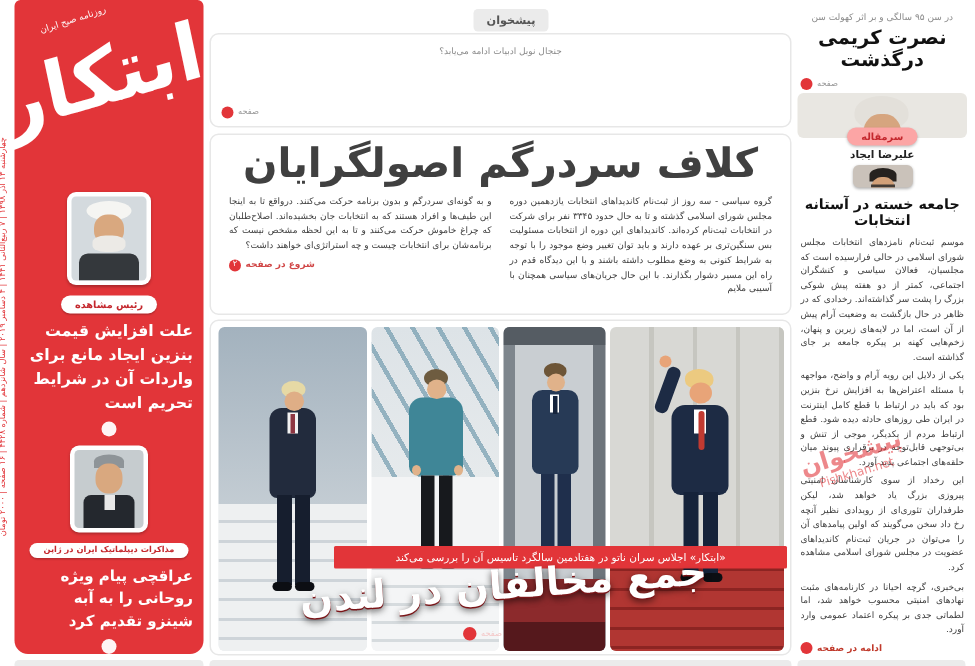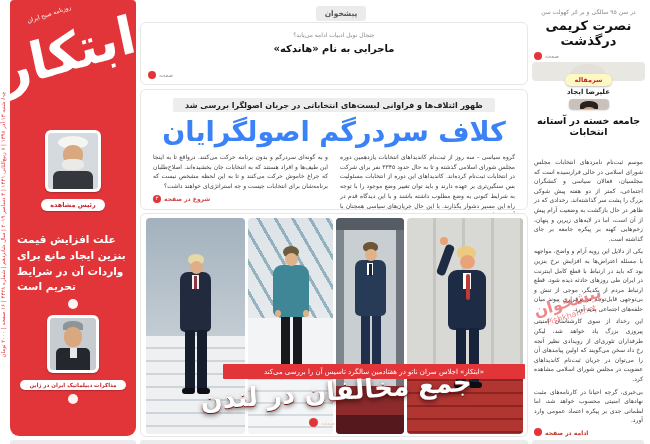--- a/index.html
+++ b/index.html
@@ -15,22 +15,22 @@
   .red-sidebar{position:absolute;left:10px;top:0;width:126px;height:436px;background:#e23539;
                border-radius:4px 4px 9px 9px;display:flex;flex-direction:column;align-items:center;}
   .tagline{position:absolute;top:10px;left:16px;transform:rotate(-18deg);color:#fff;
            font-size:6px;opacity:.95;}
   .logo{margin-top:26px;height:104px;color:#fff;font-size:52px;font-weight:bold;
         transform:rotate(-12deg) skewY(-4deg);line-height:1;}
   .frame{background:#fff;border-radius:6px;padding:3px;box-shadow:0 1px 2px rgba(0,0,0,.25);}
   .frame .inner{position:relative;overflow:hidden;border-radius:3px;}
   .pill{background:#fff;color:#c4272d;font-size:6.5px;font-weight:bold;border-radius:8px;
         padding:2px 9px;margin-top:7px;box-shadow:0 1px 1px rgba(0,0,0,.2);}
-  .side-headline{color:#fff;font-weight:bold;font-size:10.5px;line-height:1.5;text-align:left;
-                 padding:0 7px;margin-top:21px;}
+  .side-headline{color:#fff;font-weight:bold;font-size:10.5px;line-height:1.5;text-align:right;
+                 padding:0 7px;margin-top:5px;}
   .wcircle{width:10px;height:10px;border-radius:50%;background:#fff;margin-top:4px;opacity:.95;}
 
   
   .card{position:absolute;background:#fff;border:1px solid #e7e7e7;border-radius:6px;box-sizing:border-box;}
 
   
   .tab{position:absolute;left:316px;top:6px;width:50px;height:15px;background:#ebebeb;
        border-radius:3px;color:#555;font-size:7.5px;font-weight:bold;display:flex;
        align-items:center;justify-content:center;}
 
@@ -42,21 +42,21 @@
   .tcard h2{margin:4px 4px 0;font-size:10px;line-height:1.45;color:#111;}
   .pgind{position:absolute;left:7px;bottom:5px;display:flex;direction:ltr;align-items:center;gap:3px;}
   .pgind .dot{width:8px;height:8px;border-radius:50%;background:#e23539;color:#fff;font-size:5px;
               display:flex;align-items:center;justify-content:center;}
   .pgind .w{color:#999;font-size:5.5px;}
 
   
   .lead{left:140px;top:89px;width:388px;height:121px;text-align:center;}
   .lead .kband{display:inline-block;background:#ededed;color:#222;font-size:8px;font-weight:bold;
                padding:2.5px 12px;margin-top:8px;border-radius:2px;}
-  .lead h1{margin:4px 0 0;font-size:27px;color:#3b82f6;letter-spacing:-.5px;}
+  .lead h1{margin:4px 0 0;font-size:27px;color:#404040;letter-spacing:-.5px;}
   .lead .cols{display:flex;gap:12px;padding:5px 12px 0;text-align:justify;}
   .lead .col{flex:1;font-size:6px;line-height:1.62;color:#3c3c3c;}
   .leadind{display:flex;direction:ltr;align-items:center;gap:3px;margin-top:3px;}
   .leadind .dot{width:8px;height:8px;border-radius:50%;background:#e23539;color:#fff;font-size:5.5px;
                 display:flex;align-items:center;justify-content:center;}
   .leadind .w{color:#d04545;font-size:6px;font-weight:bold;}
 
   
   .photocard{left:140px;top:213px;width:388px;height:224px;padding:4px;}
   .strip{display:flex;gap:3px;height:216px;}
@@ -125,30 +125,30 @@
   
   .rcol{position:absolute;left:532px;top:0;width:113px;height:444px;display:flex;
         flex-direction:column;align-items:center;}
   .rcol .kicker2{color:#8a8a8a;font-size:6px;margin-top:8px;text-align:center;}
   .rcol h2{margin:3px 0 0;font-size:13px;color:#111;text-align:center;}
   .rcol .pgleft{align-self:flex-end;margin:4px 0 2px 2px;}
   .karimi{position:relative;width:113px;height:93px;border-radius:4px;overflow:hidden;background:#e9e7e2;}
   .karimi div{position:absolute;}
   .karimi .hair{left:38px;top:2px;width:36px;height:22px;background:#e3e0da;border-radius:50% 50% 40% 40%;}
   .karimi .face{left:44px;top:14px;width:25px;height:26px;background:#d6a57f;border-radius:45%;}
-  .edpill{background:#fef9c3;border-radius:8px;padding:2px 10px;margin-top:-7px;z-index:2;
+  .edpill{background:#fca5a5;border-radius:8px;padding:2px 10px;margin-top:-7px;z-index:2;
           box-shadow:0 1px 2px rgba(0,0,0,.25);color:#c4272d;font-size:6.5px;font-weight:bold;}
   .edauthor{color:#222;font-size:7px;font-weight:bold;margin-top:2px;}
   .sedghi{position:relative;width:40px;height:46px;border-radius:4px;overflow:hidden;background:#cac2ba;
           margin-top:3px;box-shadow:0 1px 2px rgba(0,0,0,.3);}
   .sedghi div{position:absolute;}
   .sedghi .hair{left:11px;top:2px;width:18px;height:9px;background:#26221f;border-radius:50% 50% 0 0;}
   .sedghi .face{left:12px;top:8px;width:16px;height:17px;background:#d2a078;border-radius:45%;}
   .sedghi .gl{left:12px;top:13px;width:16px;height:2px;background:#2a2a2a;opacity:.85;}
-  .rcol h3{margin:6px 0 16px;font-size:9.5px;color:#111;text-align:center;}
+  .rcol h3{margin:6px 0 0;font-size:9.5px;color:#111;text-align:center;}
   .edbody{font-size:6px;line-height:1.6;color:#3c3c3c;text-align:justify;padding:0 2px;margin-top:4px;}
   .edbody p{margin:0 0 3px;}
   .watermark{position:absolute;left:2px;top:292px;transform:rotate(-17deg);color:rgba(222,38,44,.55);
              text-align:center;pointer-events:none;z-index:3;}
   .watermark .l1{font-size:16px;font-weight:bold;}
   .watermark .l2{font-size:8px;font-family:"DejaVu Sans",sans-serif;}
   .edcont{align-self:flex-end;margin:auto 0 8px 2px;}
   .edcont .w{color:#c0392b;font-size:6px;font-weight:bold;}
 
   
@@ -194,38 +194,37 @@
 
     <div class="frame" style="margin-top:6px">
       <div class="inner araghchi">
         <div class="hair"></div>
           <div class="face"></div>
           <div class="suit"></div>
           <div class="shirt"></div>
       </div>
     </div>
     <div class="pill" style="font-size:5.5px">مذاکرات دیپلماتیک ایران در ژاپن</div>
+    <div class="side-headline" style="font-size:10px">عراقچی پیام ویژه روحانی را به آبه شینزو تقدیم کرد</div>
     <div class="wcircle"></div>
   </aside>
 
   <div class="tab">پیشخوان</div>
 
   <div class="top-cards">
     <div class="tcard">
       <div class="kicker">جنجال نوبل ادبیات ادامه می‌یابد؟</div>
-      <h2>ماجرایی به نام «هاندکه»</h2>
       <div class="pgind">
         <span class="dot"></span>
         <span class="w">صفحه</span>
       </div>
     </div>
   </div>
 
   <div class="card lead">
-    <span class="kband">ظهور ائتلاف‌ها و فراوانی لیست‌های انتخاباتی در جریان اصولگرا بررسی شد</span>
     <h1>کلاف سردرگم اصولگرایان</h1>
     <div class="cols">
       <div class="col">گروه سیاسی - سه روز از ثبت‌نام کاندیداهای انتخابات یازدهمین دوره مجلس شورای اسلامی گذشته و تا به حال حدود ۳۳۴۵ نفر برای شرکت در انتخابات ثبت‌نام کرده‌اند. کاندیداهای این دوره از انتخابات مسئولیت بس سنگین‌تری بر عهده دارند و باید توان تغییر وضع موجود را با توجه به شرایط کنونی به وضع مطلوب داشته باشند و با این دیدگاه قدم در راه این مسیر دشوار بگذارند. با این حال جریان‌های سیاسی همچنان با آسیبی ملایم</div>
       <div class="col">
         <span>و به گونه‌ای سردرگم و بدون برنامه حرکت می‌کنند. درواقع تا به اینجا این طیف‌ها و افراد هستند که به انتخابات جان بخشیده‌اند. اصلاح‌طلبان که چراغ خاموش حرکت می‌کنند و تا به این لحظه مشخص نیست که برنامه‌شان برای انتخابات چیست و چه استراتژی‌ای خواهند داشت؟</span>
         <div class="leadind">
           <span class="dot">۲</span>
           <span class="w">شروع در صفحه</span>
         </div>
       </div>

